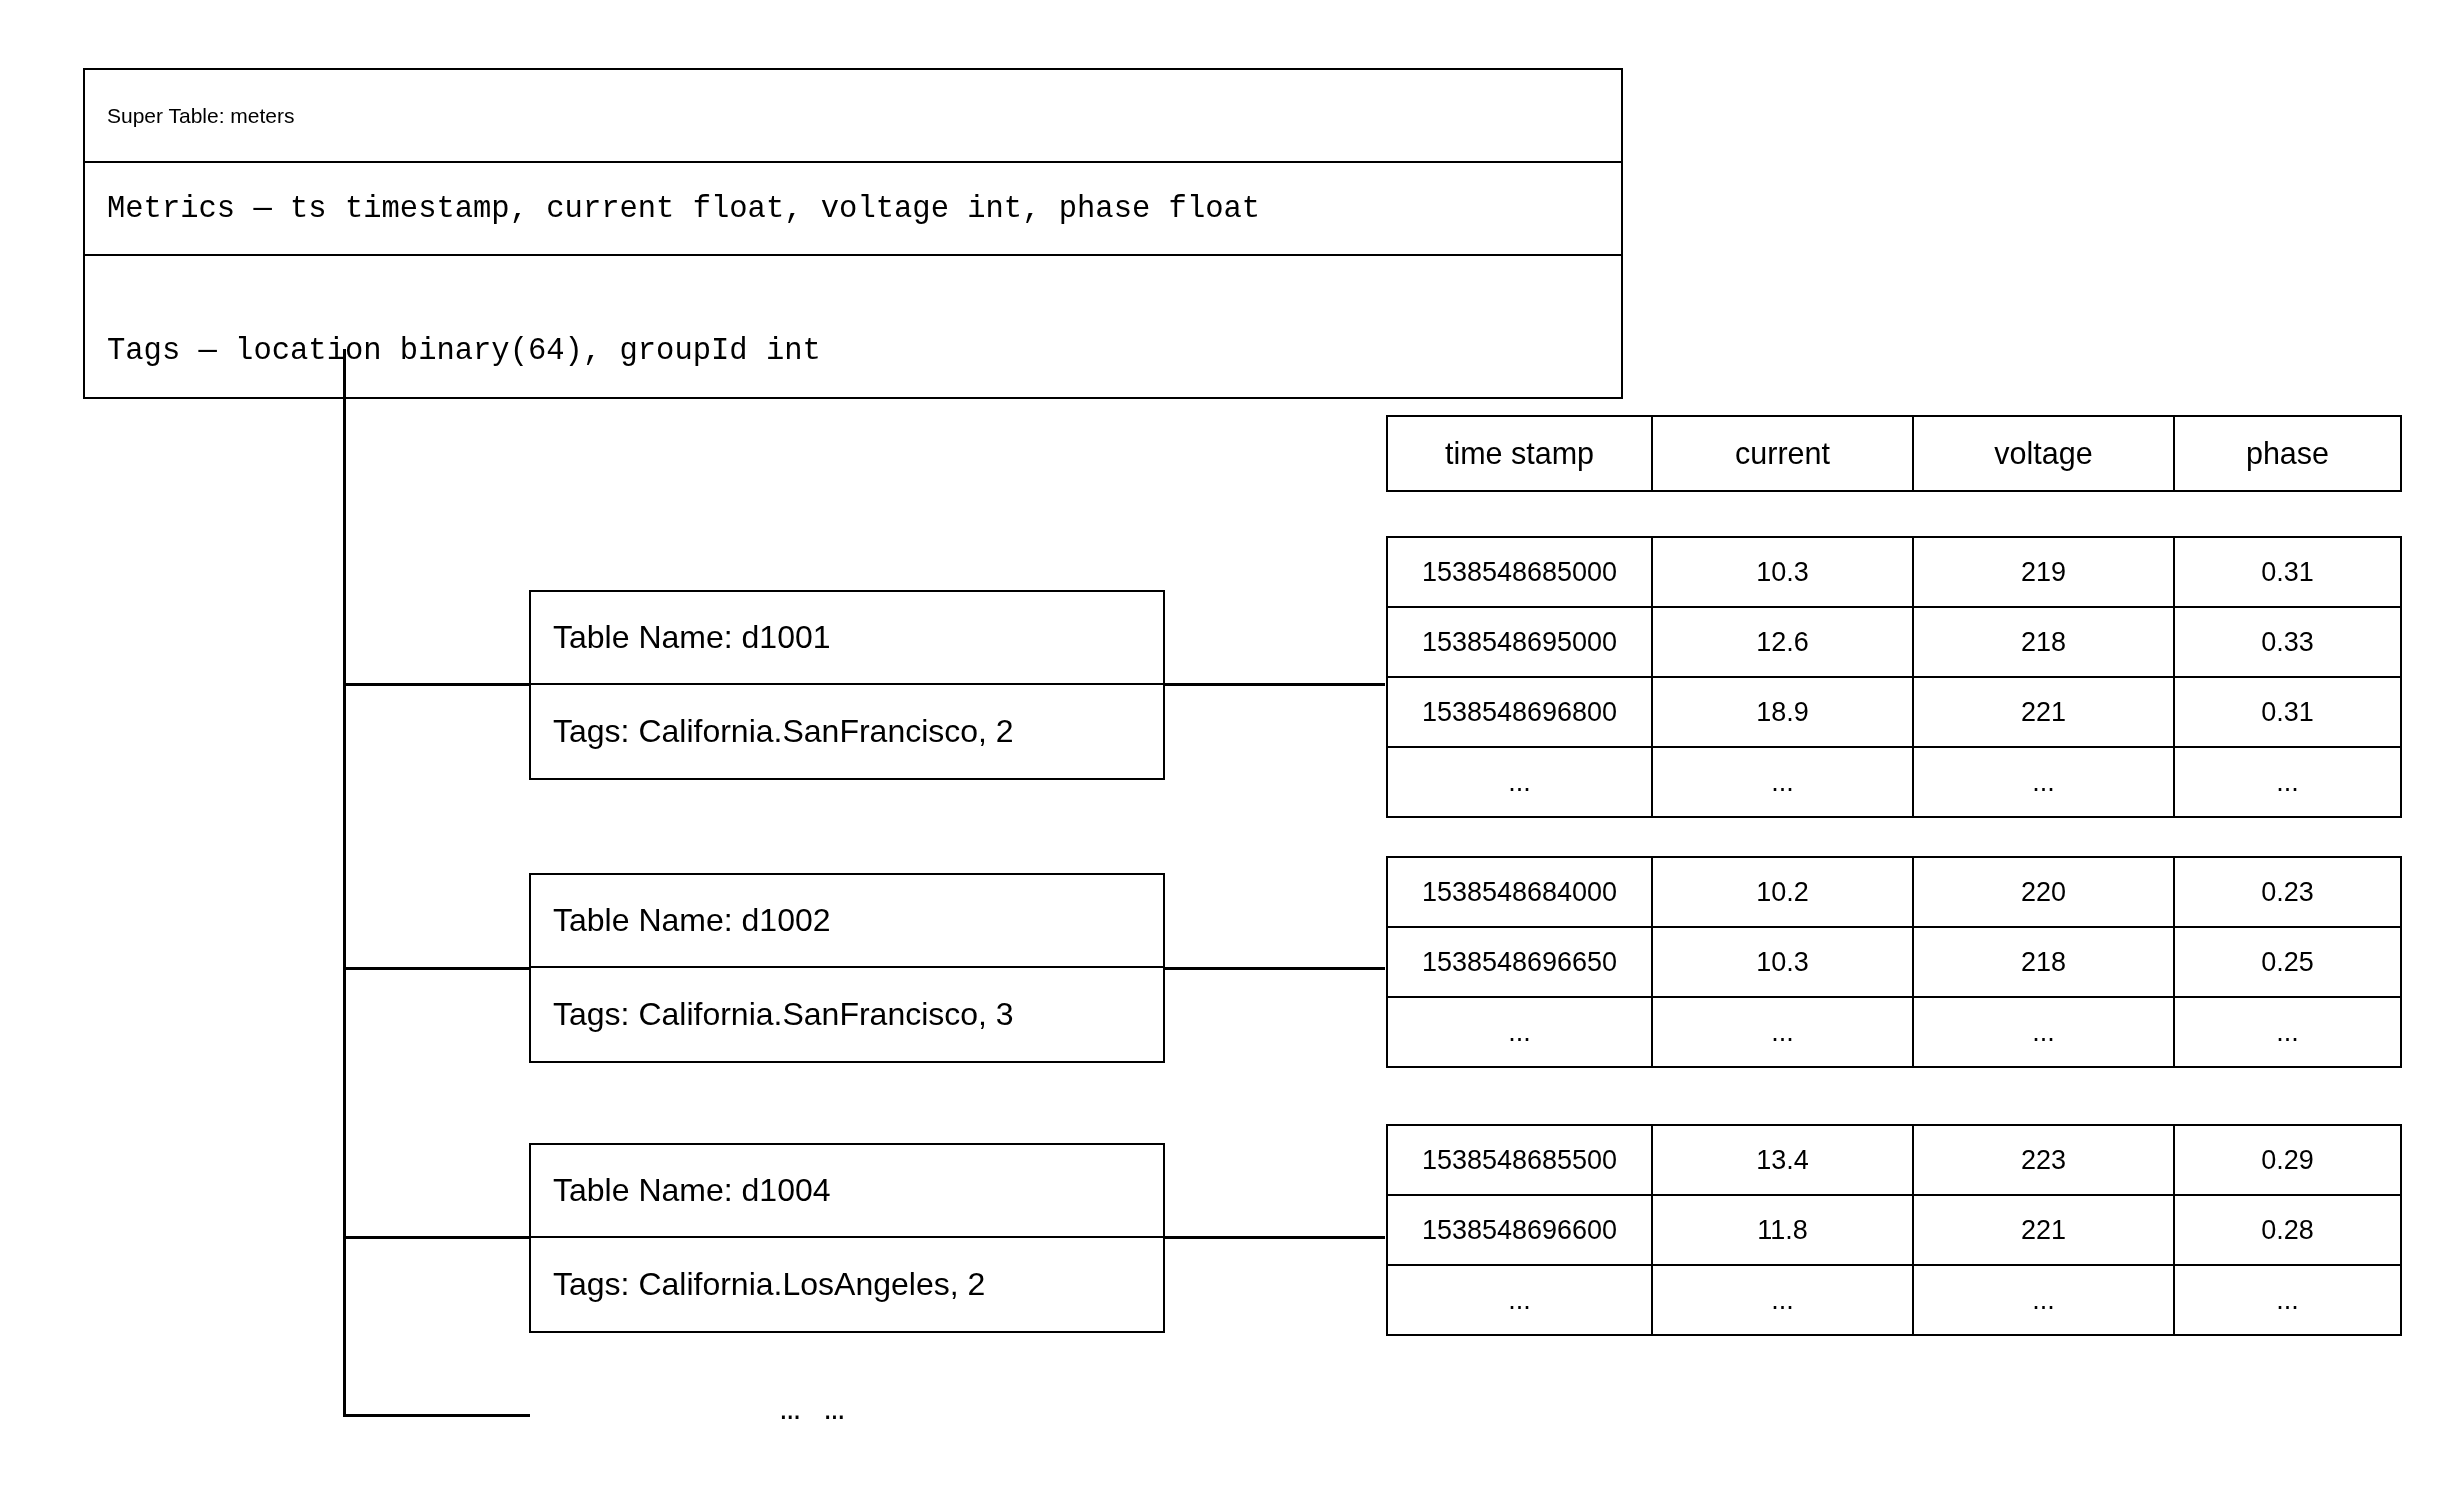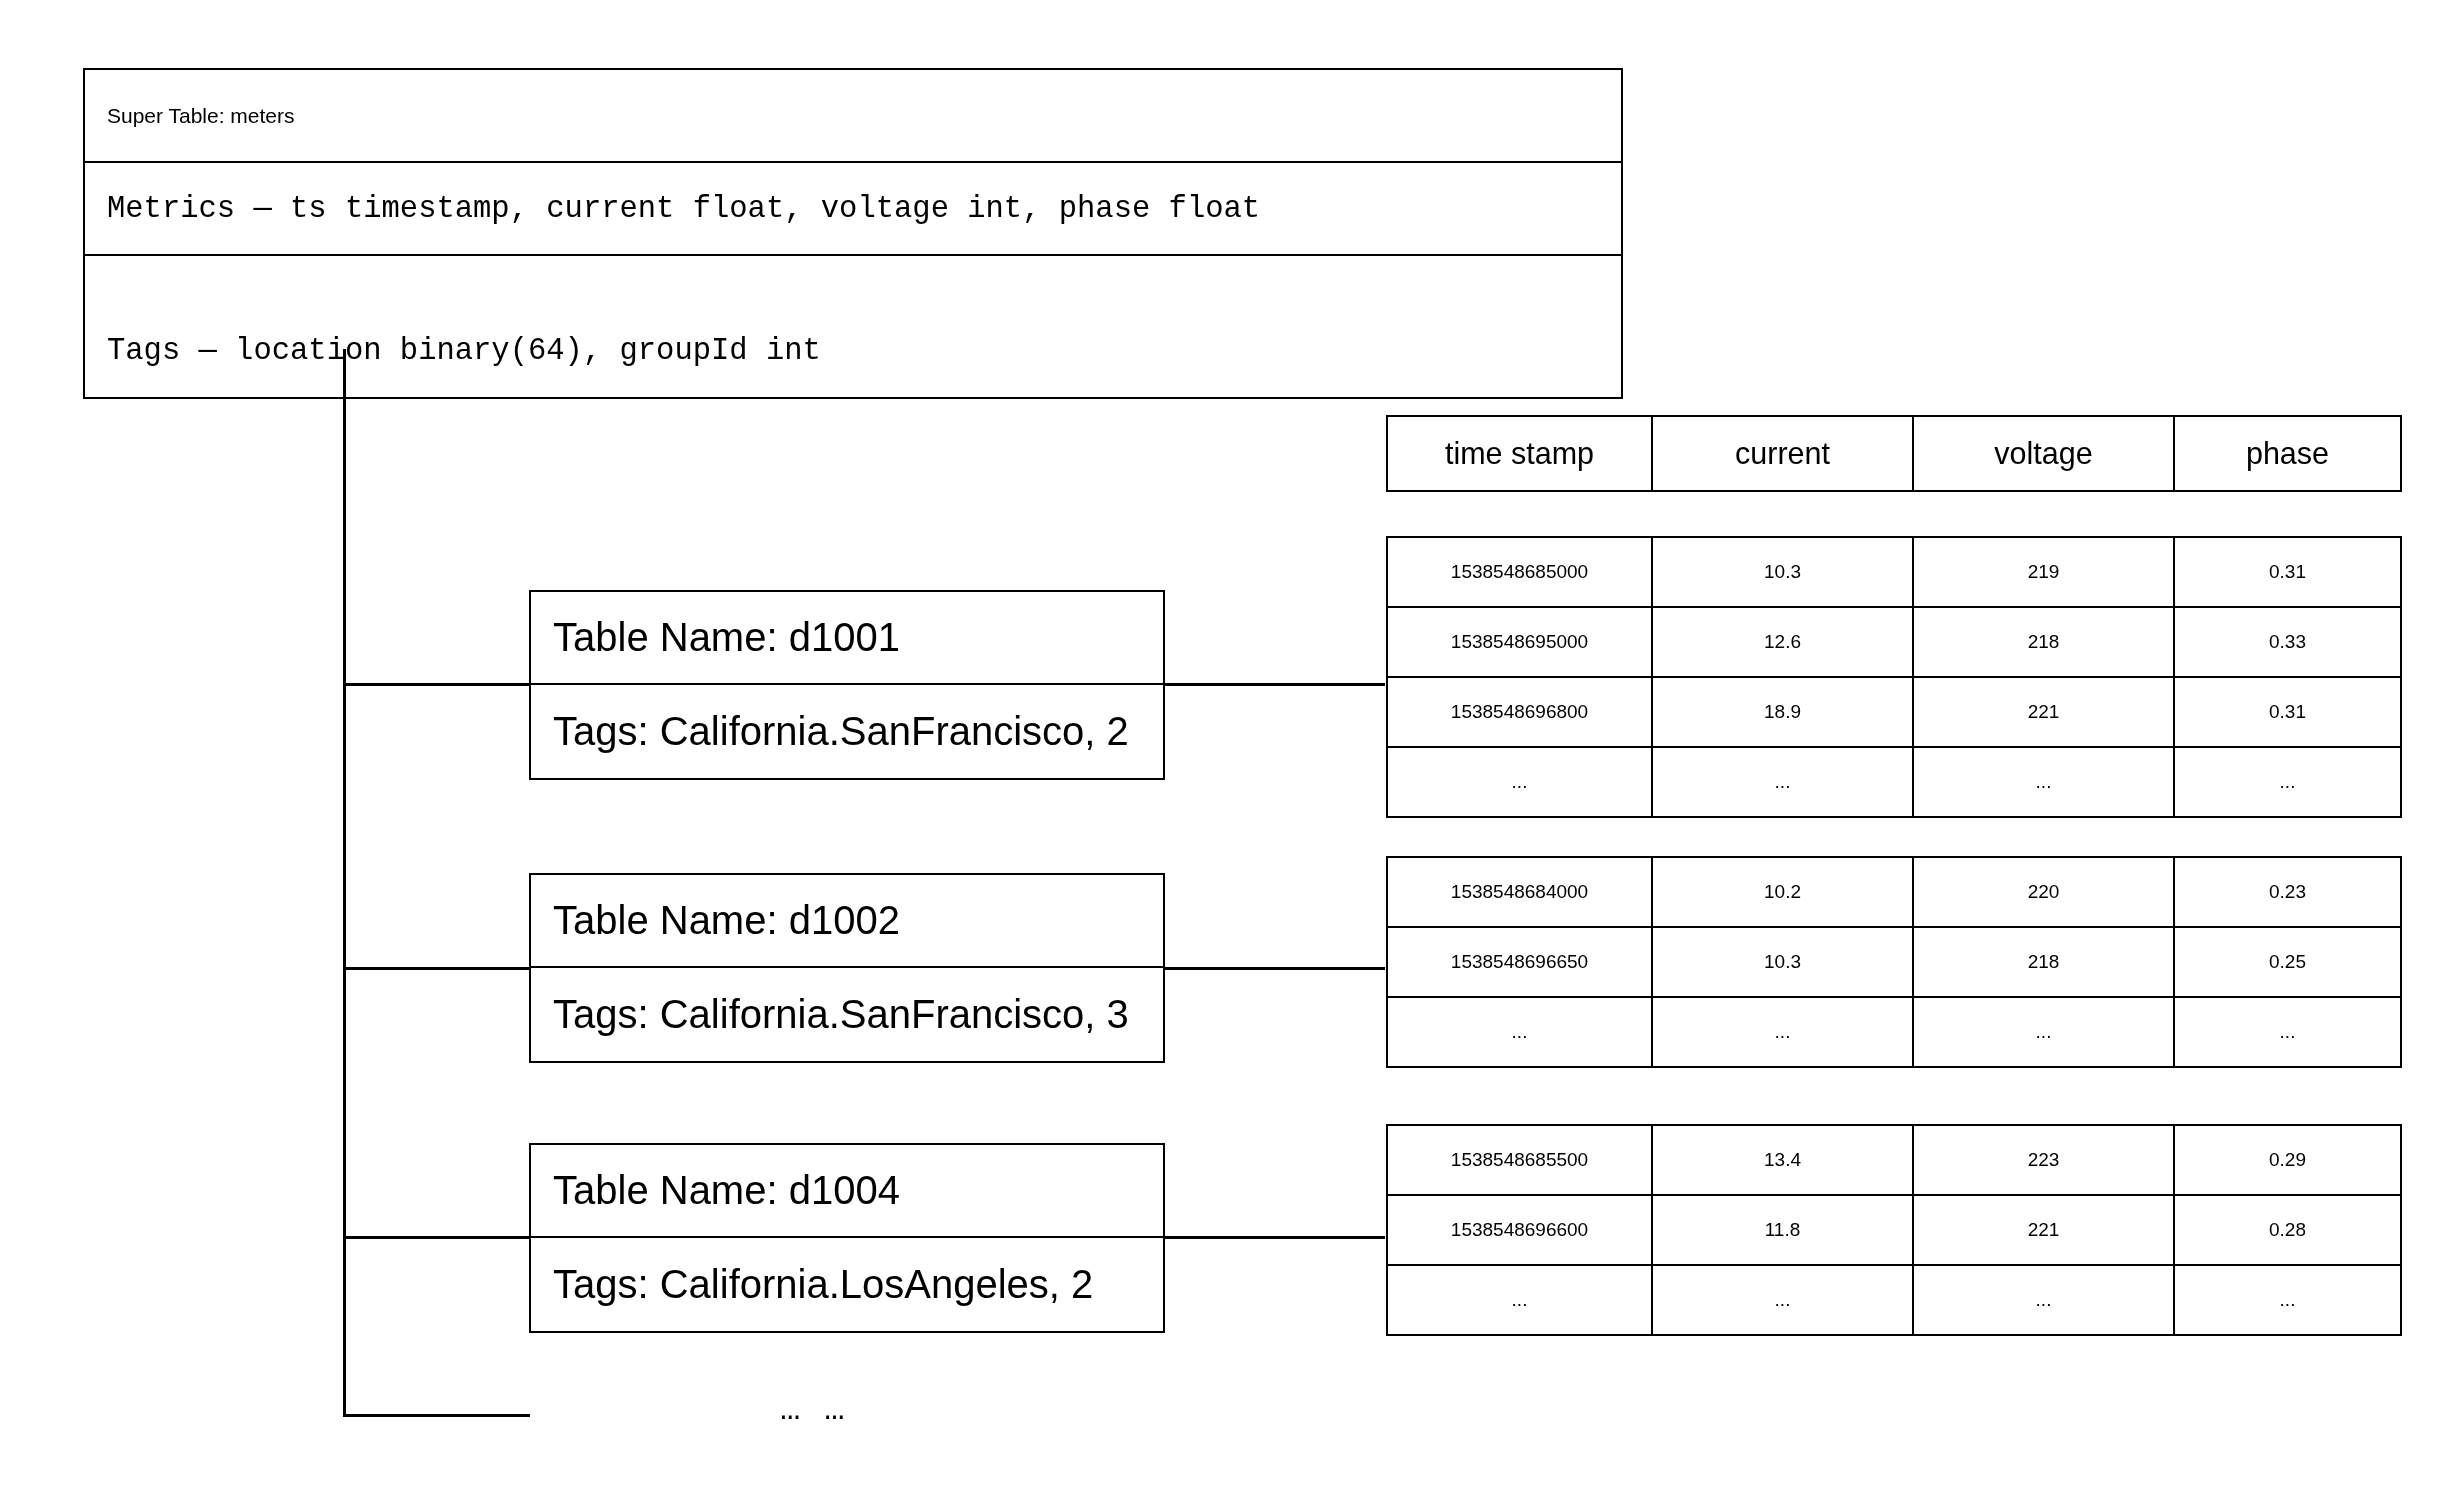--- a/index.html
+++ b/index.html
@@ -70,37 +70,37 @@
     border: 2.5px solid #000;
     box-sizing: border-box;
     background: #fff;
   }
   .childbox .crow {
     box-sizing: border-box;
     height: 93px;
     display: flex;
     align-items: center;
     padding-left: 22px;
-    font-size: 40px;
+    font-size: 32px;
     border-bottom: 2.5px solid #000;
   }
   .childbox .crow:last-child { border-bottom: none; }
 
   
   .datatable {
     position: absolute;
     border-collapse: collapse;
     background: #fff;
     table-layout: fixed;
   }
   .datatable td, .datatable th {
     border: 2.5px solid #000;
     height: 68px;
     text-align: center;
-    font-size: 19px;
+    font-size: 27px;
     font-weight: normal;
     padding: 0;
   }
   .col-ts { width: 263px; }
   .col-cur { width: 259px; }
   .col-vol { width: 259px; }
   .col-pha { width: 225px; }
 
   .header-table td {
     height: 73px;

